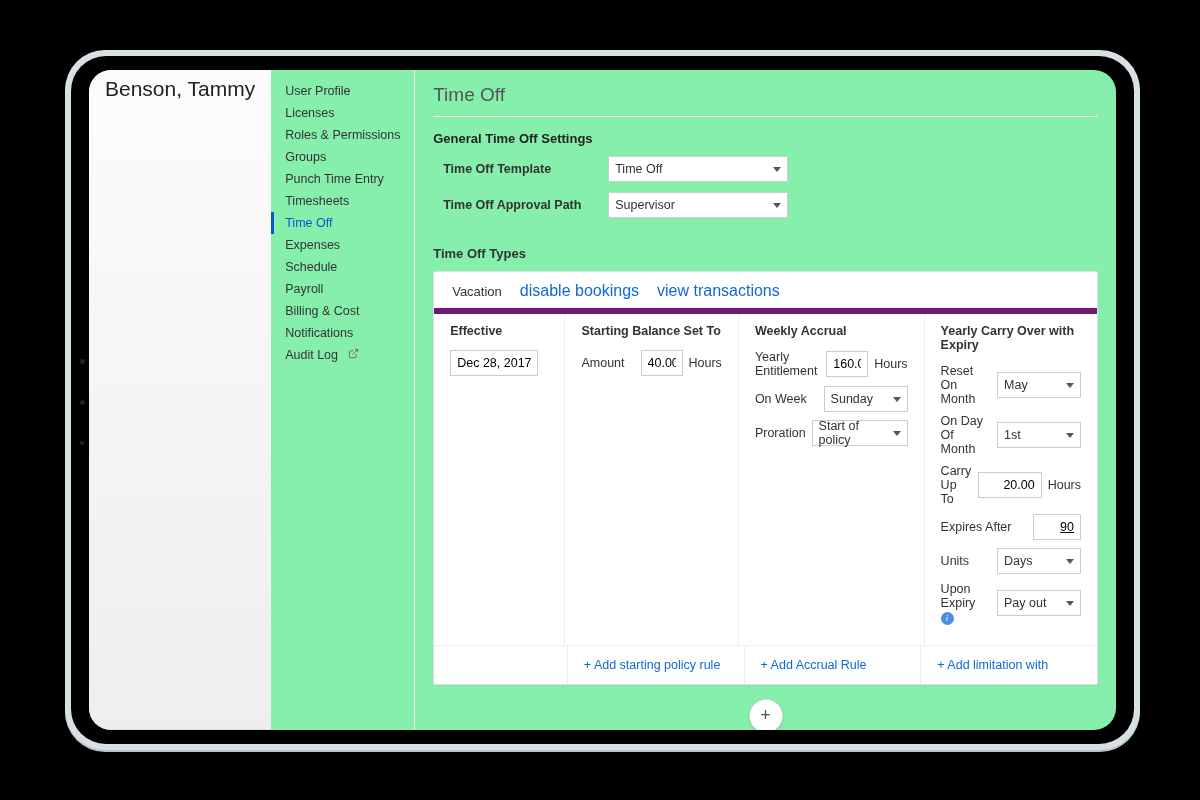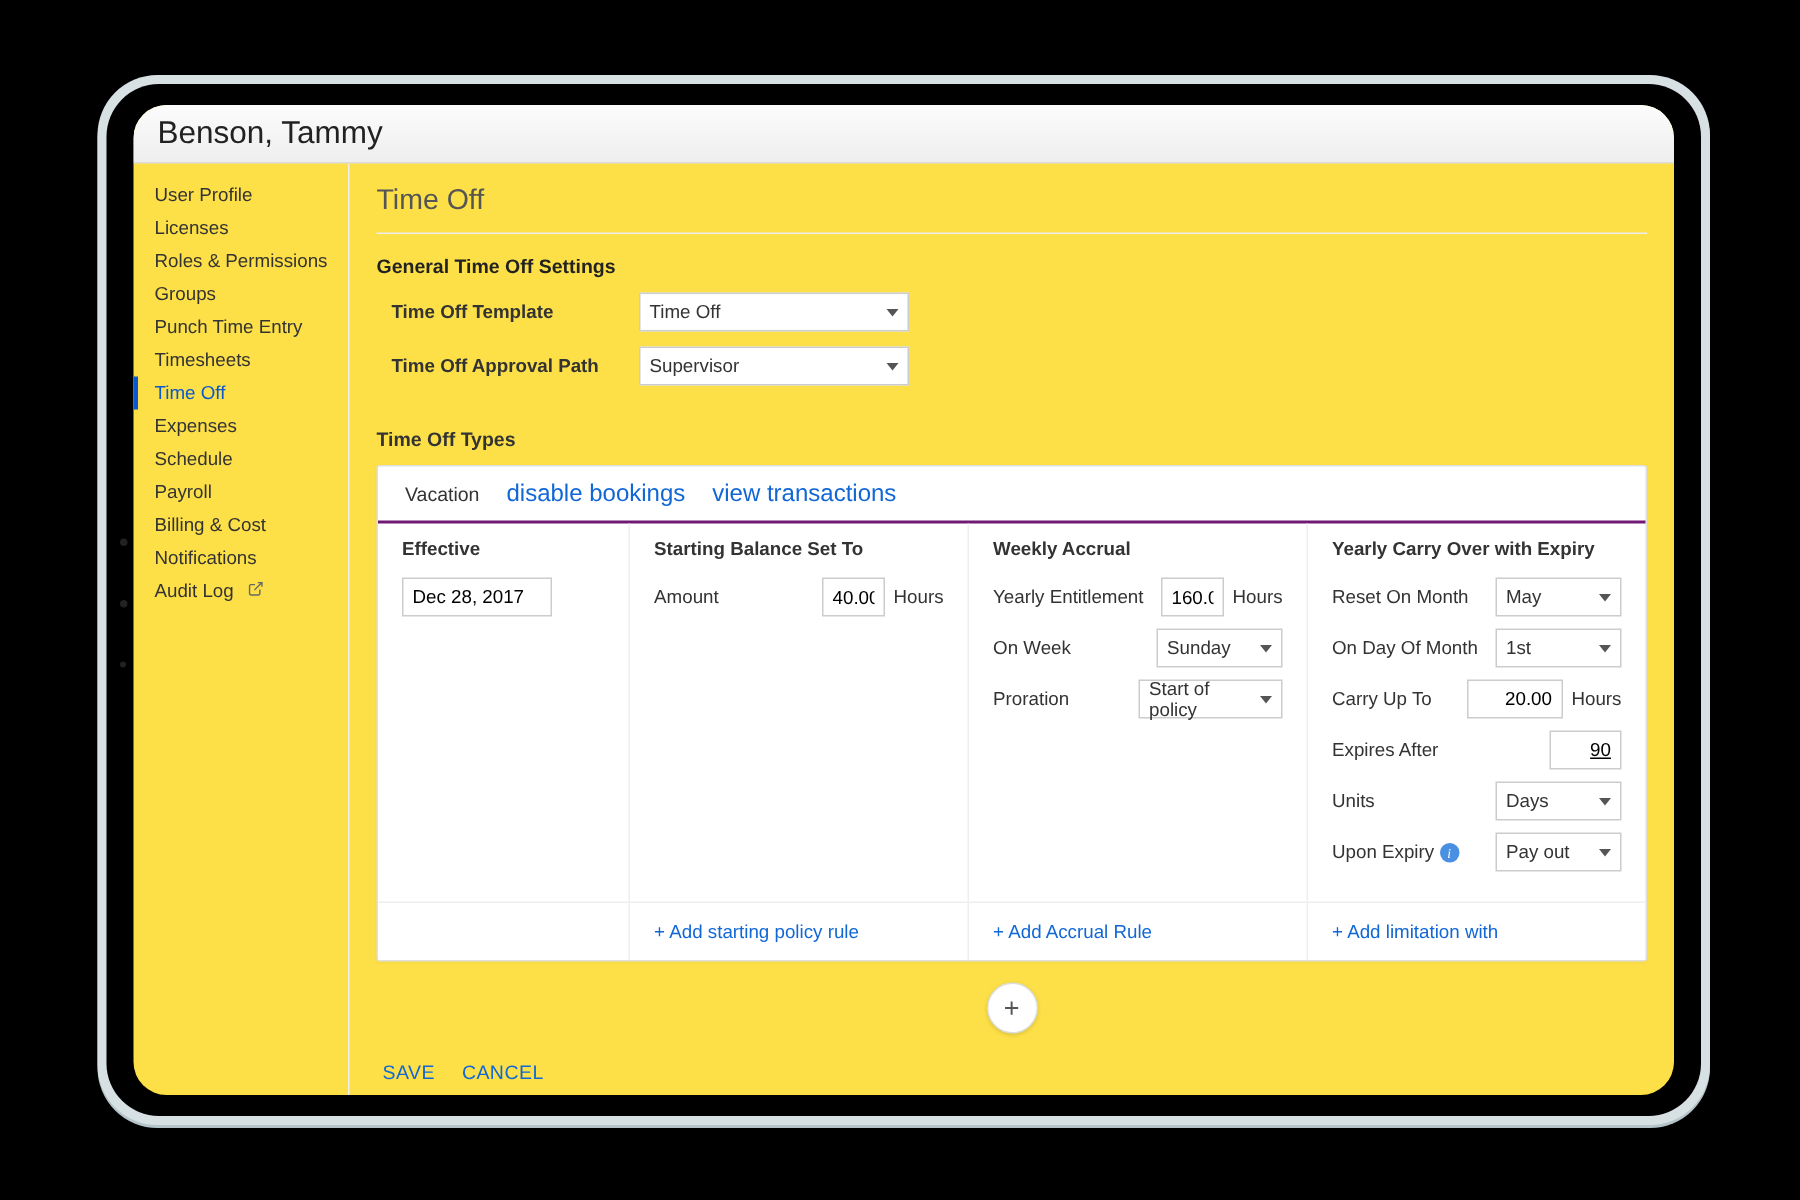--- a/index.html
+++ b/index.html
@@ -37,25 +37,24 @@
     width: 5px;
     height: 5px;
     background: #222;
     border-radius: 50%;
   }
   .camera.c2 { top: 44%; }
   .camera.c3 { top: 56%; width:4px; height:4px;}
   .screen {
     width: 100%;
     height: 100%;
-    background: #fde047;
+    background: #86efac;
     border-radius: 22px;
     overflow: hidden;
     display: flex;
-    flex-direction: column;
     font-size: 12.5px;
     color: #333;
   }
   .titlebar {
     background: linear-gradient(#fcfcfc,#eeeeee);
     border-bottom: 1px solid #ddd;
     padding: 7px 16px;
     font-size: 21px;
     color: #222;
     font-weight: 400;
@@ -138,21 +137,21 @@
   .caret {
     width:0; height:0;
     border-left:4px solid transparent;
     border-right:4px solid transparent;
     border-top:5px solid #555;
   }
   .input {
     width: 42px;
     text-align: right;
   }
-  .input-date { width: 100px; text-align:left; }
+  .input-date { width: 88px; text-align:left; }
   .types-title {
     font-size: 13px;
     font-weight: bold;
     margin: 28px 0 10px 0;
   }
   .card {
     border: 1px solid #e0e0e0;
     border-radius: 2px;
     background:#fff;
     box-shadow: 0 1px 2px rgba(0,0,0,0.04);
@@ -168,21 +167,21 @@
     font-size: 13px;
     color:#333;
   }
   .link {
     color: #1167d6;
     font-size: 16px;
     cursor: pointer;
   }
   .columns {
     display: flex;
-    border-top:2px solid #701a75;
+    border-top:6px solid #701a75;
   }
   .col {
     flex:1;
     border-right:1px solid #eee;
     padding: 10px 16px 12px 16px;
     min-height: 175px;
     position:relative;
   }
   .col:last-child { border-right:none; }
   .col-title {

